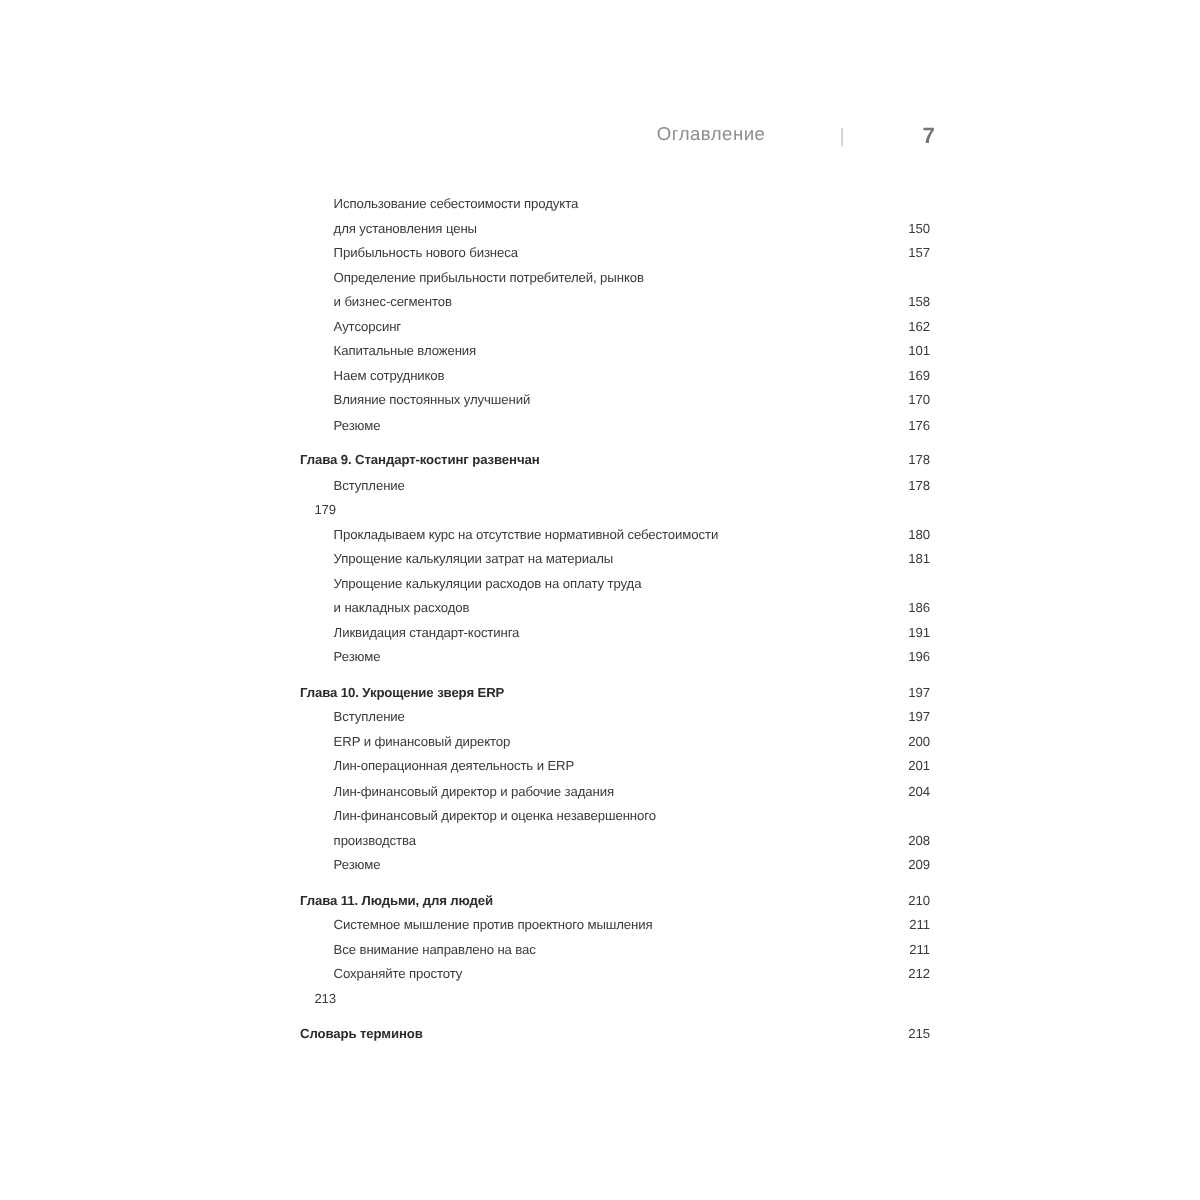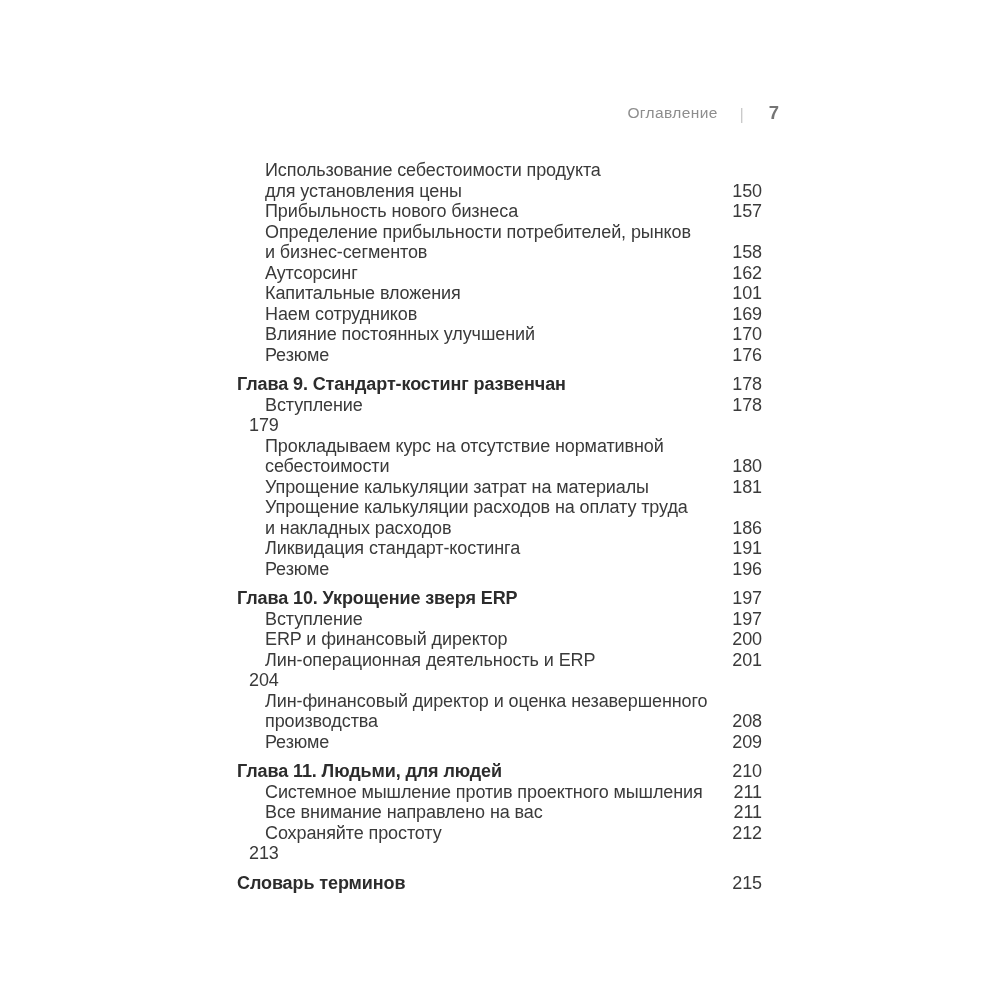--- a/index.html
+++ b/index.html
@@ -16,20 +16,21 @@
   }
 
   
   .page-header {
     position: absolute;
     top: 102px;
     right: 221px;
     display: flex;
     align-items: center;
     white-space: nowrap;
+    gap: 40px;
   }
   .running-title {
     font-size: 15.5px;
     color: #8d8d8d;
     letter-spacing: 0.4px;
   }
   .header-sep {
     font-size: 15px;
     color: #c6c6c6;
     margin: 0 25px 0 22px;
@@ -38,24 +39,24 @@
   }
   .header-folio {
     font-size: 18.5px;
     font-weight: bold;
     color: #757575;
   }
 
   
   .toc {
     position: absolute;
-    left: 237px;
+    left: 250px;
     top: 160px;
     width: 525px;
-    font-size: 18px;
+    font-size: 11px;
     line-height: 20.5px;
     color: #3a3a3a;
     letter-spacing: -0.1px;
   }
   .toc-section { margin: 0; }
   .toc-section + .toc-section { margin-top: 9px; }
 
   .toc-row {
     display: flex;
     justify-content: space-between;
@@ -203,20 +204,23 @@
         </div>
         <div class="toc-page">200</div>
       </div>
       <div class="toc-row toc-entry">
         <div class="toc-title">
           <div>Лин-операционная деятельность и ERP</div>
         </div>
         <div class="toc-page">201</div>
       </div>
       <div class="toc-row toc-entry">
+        <div class="toc-title">
+          <div>Лин-финансовый директор и рабочие задания</div>
+        </div>
         <div class="toc-page">204</div>
       </div>
       <div class="toc-row toc-entry">
         <div class="toc-title">
           <div>Лин-финансовый директор и оценка незавершенного</div>
           <div>производства</div>
         </div>
         <div class="toc-page">208</div>
       </div>
       <div class="toc-row toc-entry">

